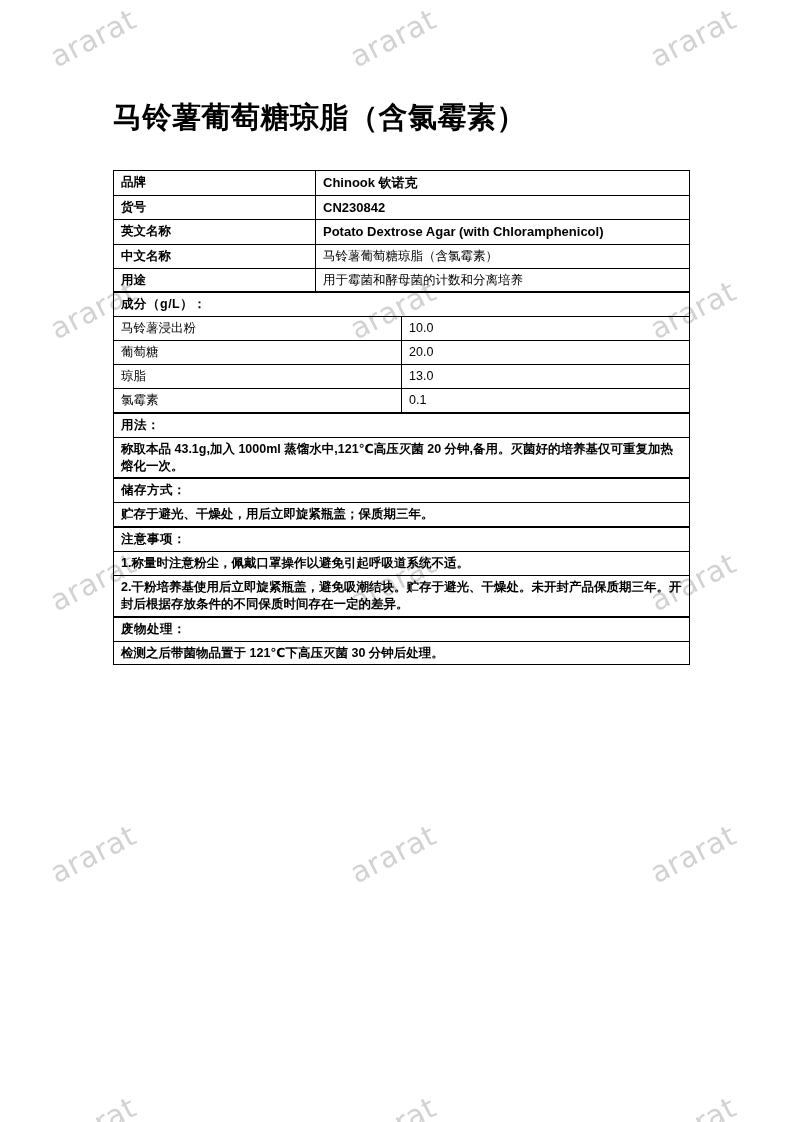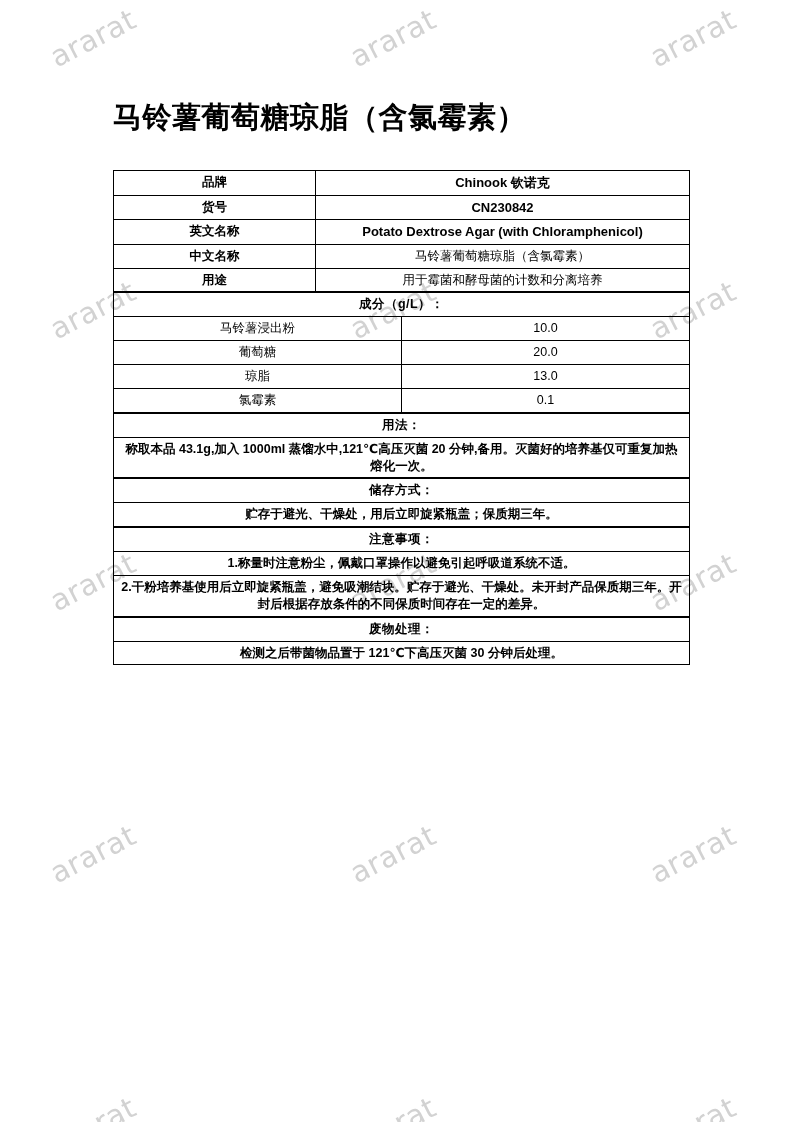--- a/index.html
+++ b/index.html
@@ -58,21 +58,20 @@
     position: absolute;
     left: 113px;
     top: 170px;
     width: 577px;
   }
 
   table.grid {
     border-collapse: collapse;
     width: 100%;
     table-layout: fixed;
-    text-align: center;
   }
   table.grid td {
     border: 1px solid #000;
     padding: 3px 7px;
     vertical-align: middle;
     font-size: 12.5px;
     color: #000;
     line-height: 1.35;
   }
   td.k {

